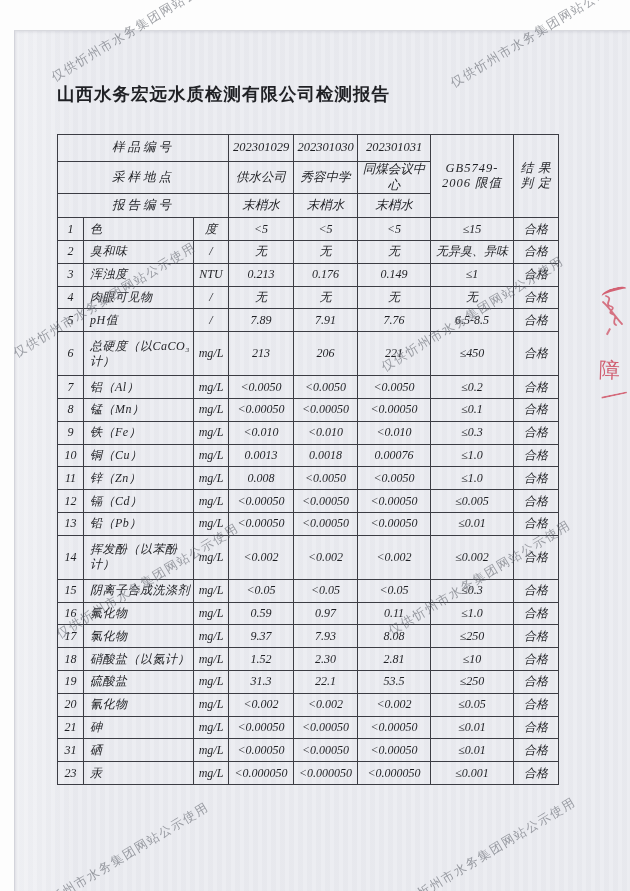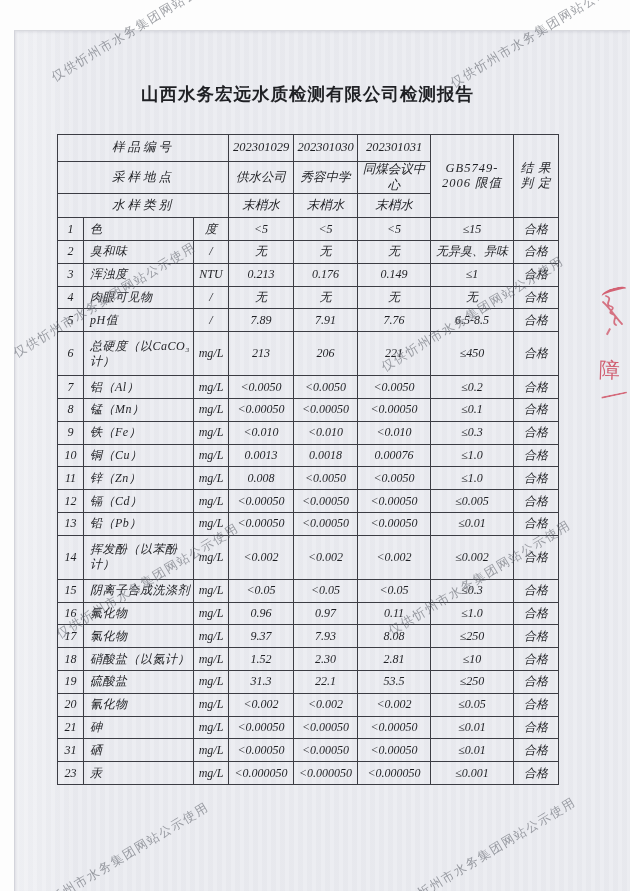--- a/index.html
+++ b/index.html
@@ -13,21 +13,21 @@
     position:absolute;left:14px;top:30px;width:616px;height:861px;
     background:
       linear-gradient(90deg, rgba(255,255,255,.30), rgba(255,255,255,0) 10%),
       repeating-linear-gradient(90deg, rgba(255,255,255,.10) 0 4px, rgba(20,24,40,.012) 4px 9px),
       #eaebf0;
     box-shadow:inset 1px 1px 3px rgba(40,44,70,.10);
     border-left:1px solid #d3d4db;border-top:1px solid #d8d9de;
   }
   .title{
     position:absolute;left:57px;top:82px;width:501px;margin:0;
-    text-align:center;font-size:17.5px;font-weight:700;letter-spacing:1px;
+    text-align:left;font-size:17.5px;font-weight:700;letter-spacing:1px;
   }
   .meta{
     position:absolute;left:57px;top:109px;width:501px;
     display:flex;justify-content:space-between;font-size:12.5px;font-weight:600;
   }
   
   table.results{
     position:absolute;left:57px;top:134px;width:501px;height:651px;
     border-collapse:collapse;table-layout:fixed;
     font-size:12px;
@@ -120,21 +120,21 @@
           <div>判 定</div>
         </td>
       </tr>
       <tr class="hr2">
         <td colspan="3" class="sp">采样地点</td>
         <td>供水公司</td>
         <td>秀容中学</td>
         <td>同煤会议中心</td>
       </tr>
       <tr class="hr3">
-        <td colspan="3" class="sp">水样类别</td>
+        <td colspan="3" class="sp">报告编号</td>
         <td>末梢水</td>
         <td>末梢水</td>
         <td>末梢水</td>
       </tr>
     </thead>
     <tbody id="results-tbody">
         <tr>
           <td>1</td>
           <td class="cname">色</td>
           <td>度</td>
@@ -281,21 +281,21 @@
           <td>&lt;0.05</td>
           <td>&lt;0.05</td>
           <td>&lt;0.05</td>
           <td>≤0.3</td>
           <td>合格</td>
         </tr>
         <tr>
           <td>16</td>
           <td class="cname">氟化物</td>
           <td>mg/L</td>
-          <td>0.96</td>
+          <td>0.59</td>
           <td>0.97</td>
           <td>0.11</td>
           <td>≤1.0</td>
           <td>合格</td>
         </tr>
         <tr>
           <td>17</td>
           <td class="cname">氯化物</td>
           <td>mg/L</td>
           <td>9.37</td>

